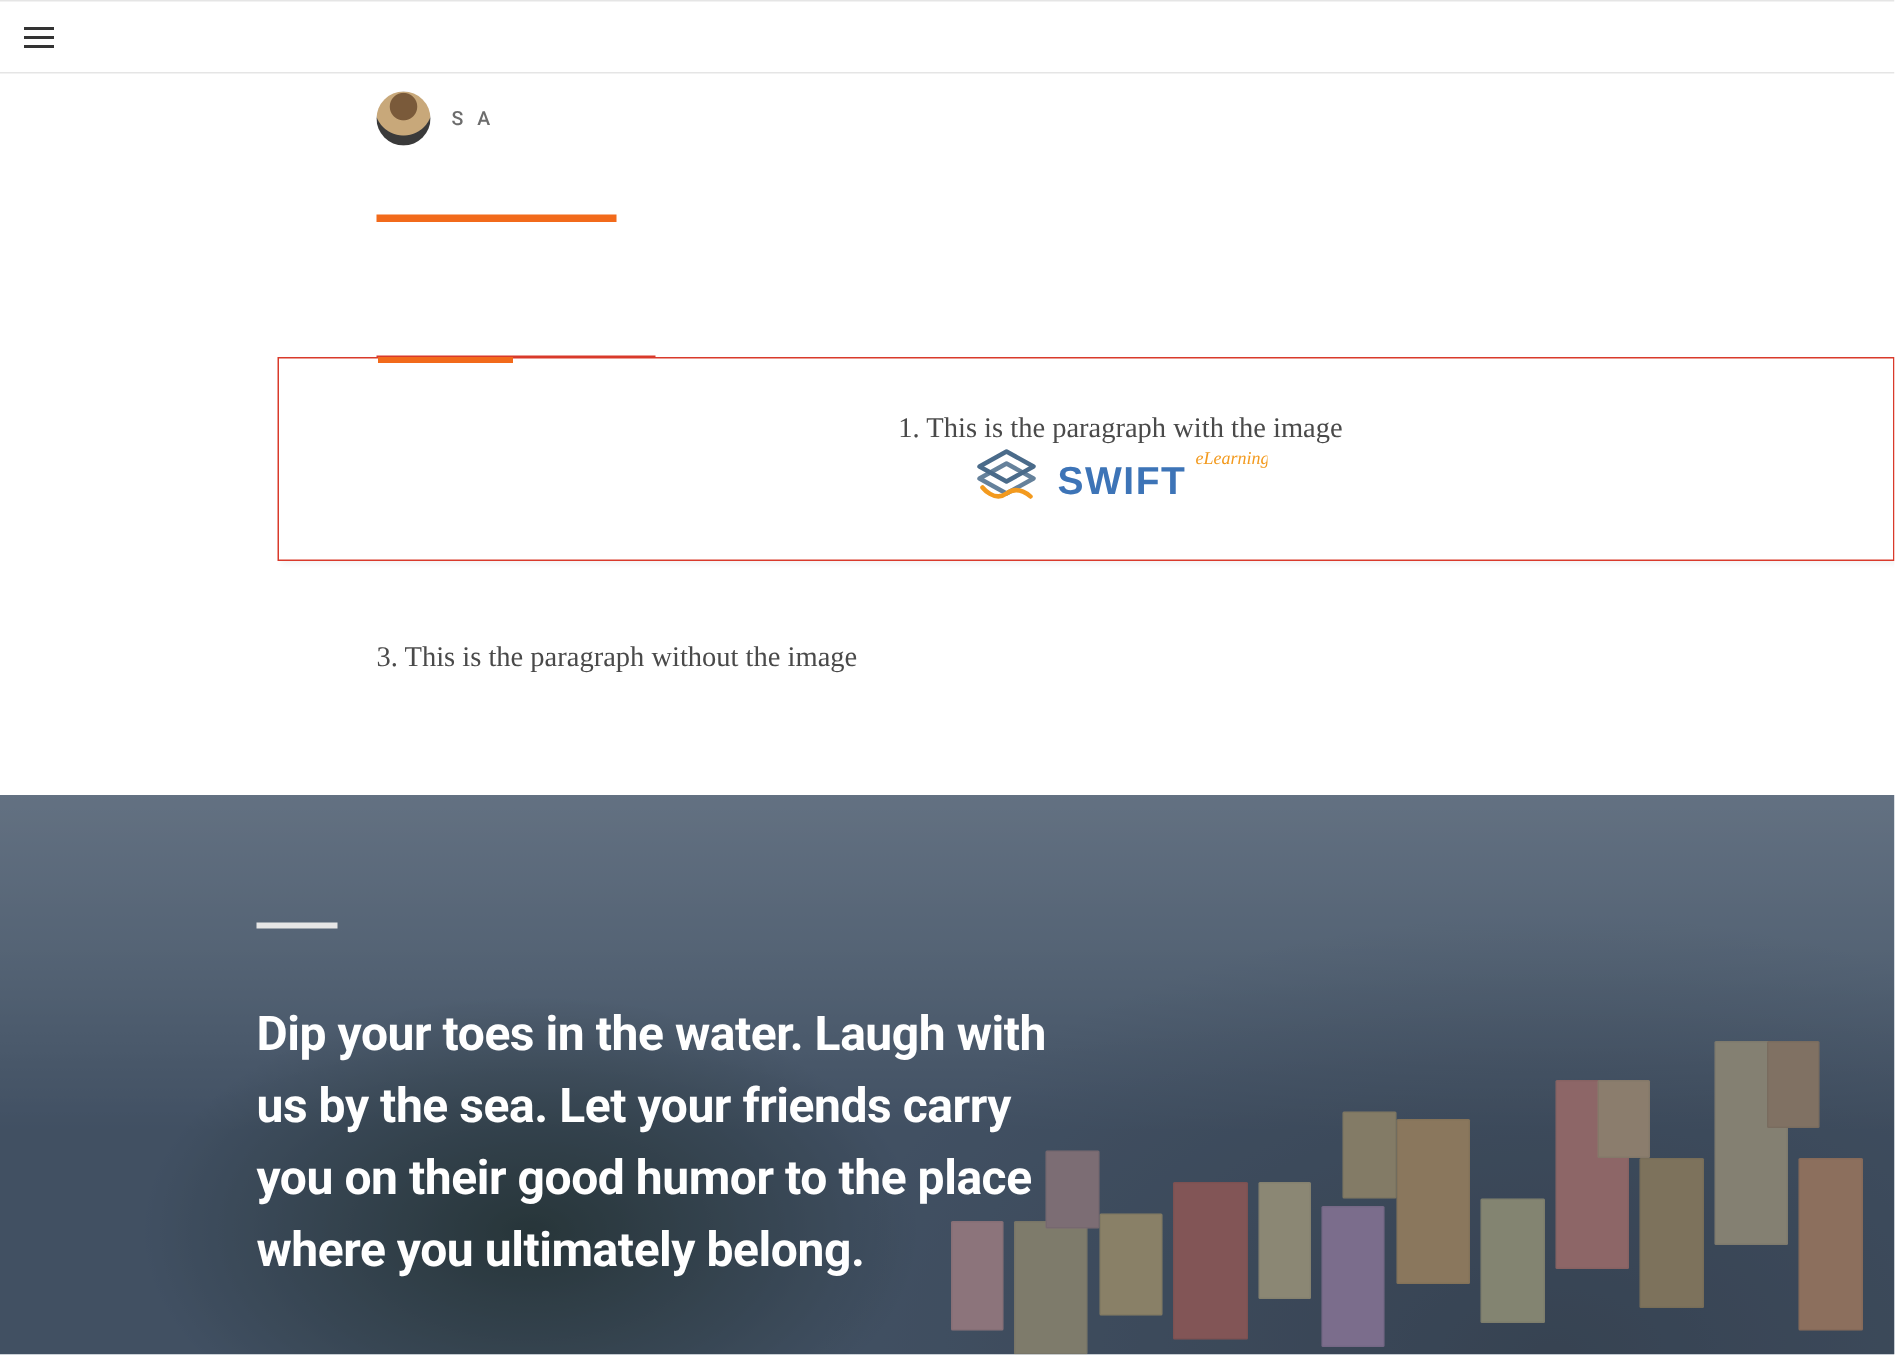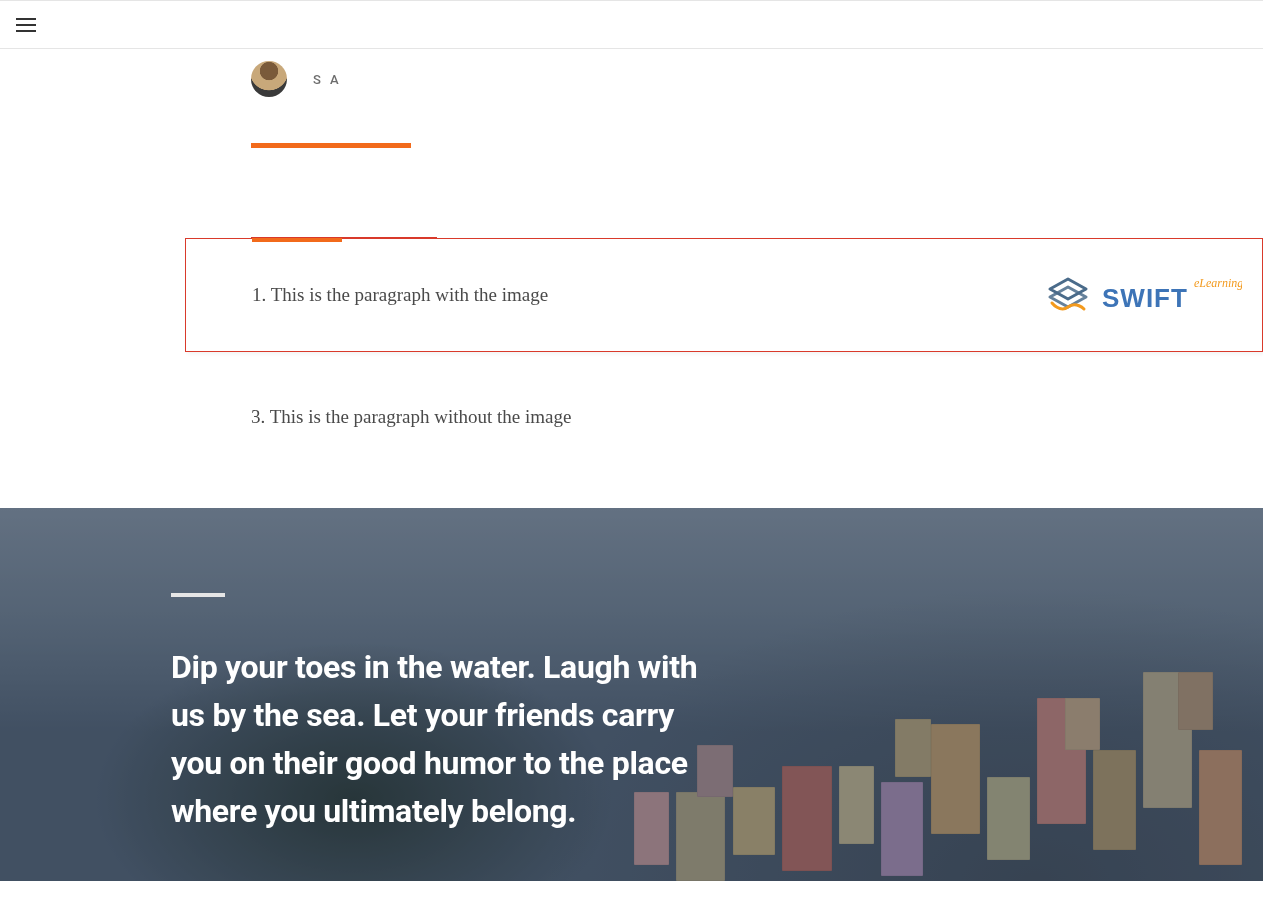--- a/index.html
+++ b/index.html
@@ -46,21 +46,21 @@
   .title {
     font-size: 44px;
     font-weight: 700;
     color: #3a3f45;
     letter-spacing: -0.5px;
     margin-bottom: 28px;
   }
   .author-row {
     display: flex;
     align-items: center;
-    gap: 26px;
+    gap: 14px;
     margin-bottom: 46px;
   }
   .avatar {
     width: 36px;
     height: 36px;
     border-radius: 50%;
     background: radial-gradient(circle at 50% 28%, #7a5a3a 0%, #7a5a3a 28%, #c8a87a 30%, #c8a87a 60%, #3a3a3a 62%);
     background-color: #555;
   }
   .author-name {
@@ -87,20 +87,21 @@
     border: 1.5px solid #d93a2b;
     margin-left: -66px;
     margin-right: -40px;
     padding: 36px 20px 36px 66px;
     display: flex;
     align-items: center;
     justify-content: space-between;
     box-shadow: 2px 2px 4px rgba(0,0,0,0.05);
     position: relative;
     margin-bottom: 54px;
+    flex-direction: column;
   }
   .highlight-box::before {
     content: "";
     position: absolute;
     top: -1.5px;
     left: 66px;
     width: 90px;
     height: 4px;
     background: #f26a1b;
   }

